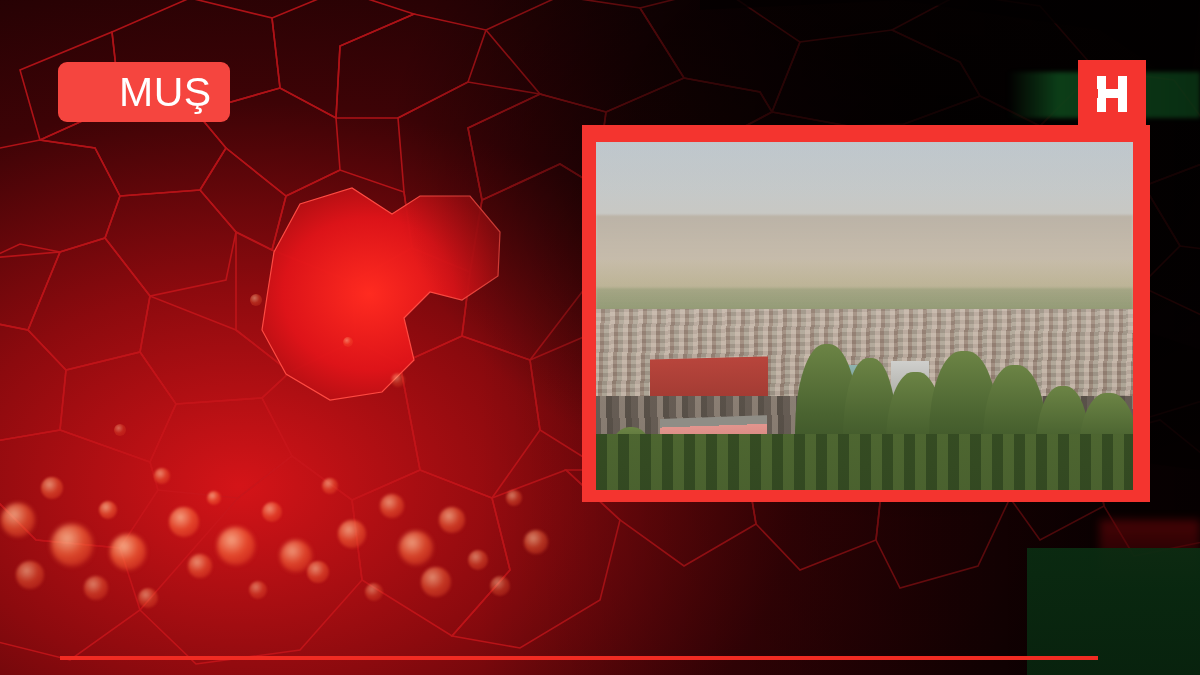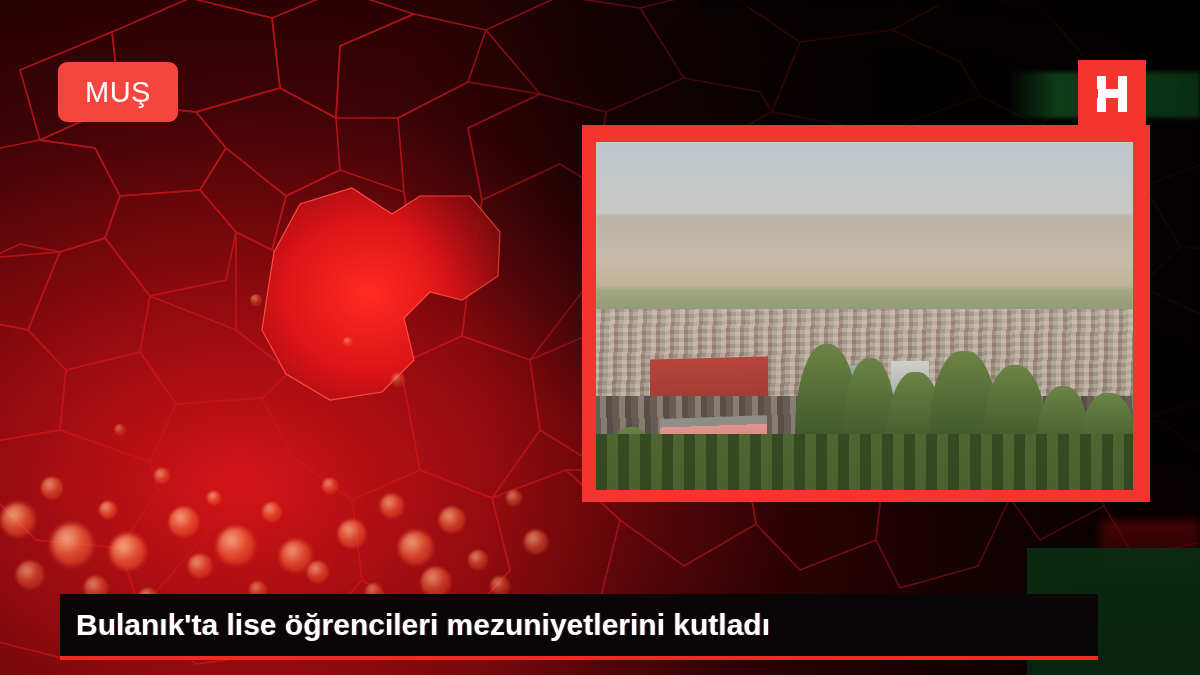--- a/index.html
+++ b/index.html
@@ -73,25 +73,26 @@
     border-radius: 9px;
     background: #f5453f;
     display: flex;
     align-items: center;
     justify-content: center;
     box-sizing: border-box;
     padding: 0 18px;
   }
   .city-badge span {
     color: #ffffff;
-    font-size: 29px;
+    font-size: 41px;
     font-weight: 400;
     letter-spacing: 0.5px;
     line-height: 1;
     font-family: "Liberation Sans", sans-serif;
+    margin-left: 43px;
   }
 
   
   .logo {
     position: absolute;
     left: 1078px; top: 60px;
     width: 68px; height: 68px;
     background: #f4342f;
     display: flex;
     align-items: center;
@@ -367,18 +368,15 @@
       <div class="ph-tree" style="left:62%;top:60%;width:13%;height:40%;"></div>
       <div class="ph-tree" style="left:72%;top:64%;width:12%;height:36%;"></div>
       <div class="ph-tree" style="left:82%;top:70%;width:10%;height:30%;"></div>
       <div class="ph-tree" style="left:90%;top:72%;width:11%;height:28%;"></div>
       <div class="ph-tree" style="left:2%;top:82%;width:9%;height:18%;"></div>
       <div class="ph-treeband"></div>
       <div class="ph-haze"></div>
     </div>
   </div>
 
-  <div class="headline-bar">
-    <span>Bulanık'ta lise öğrencileri mezuniyetlerini kutladı</span>
-  </div>
   <div class="headline-rule"></div>
 
 </div>
 
 </body></html>

